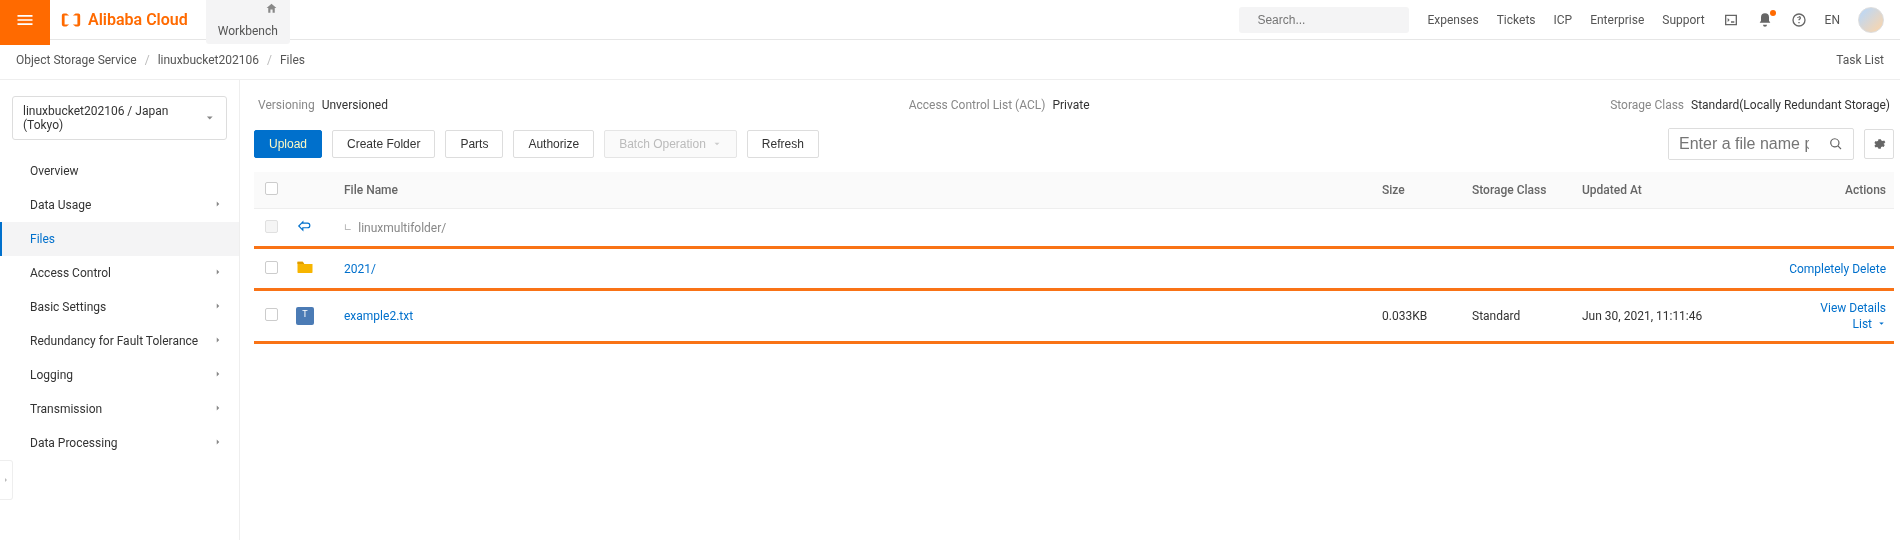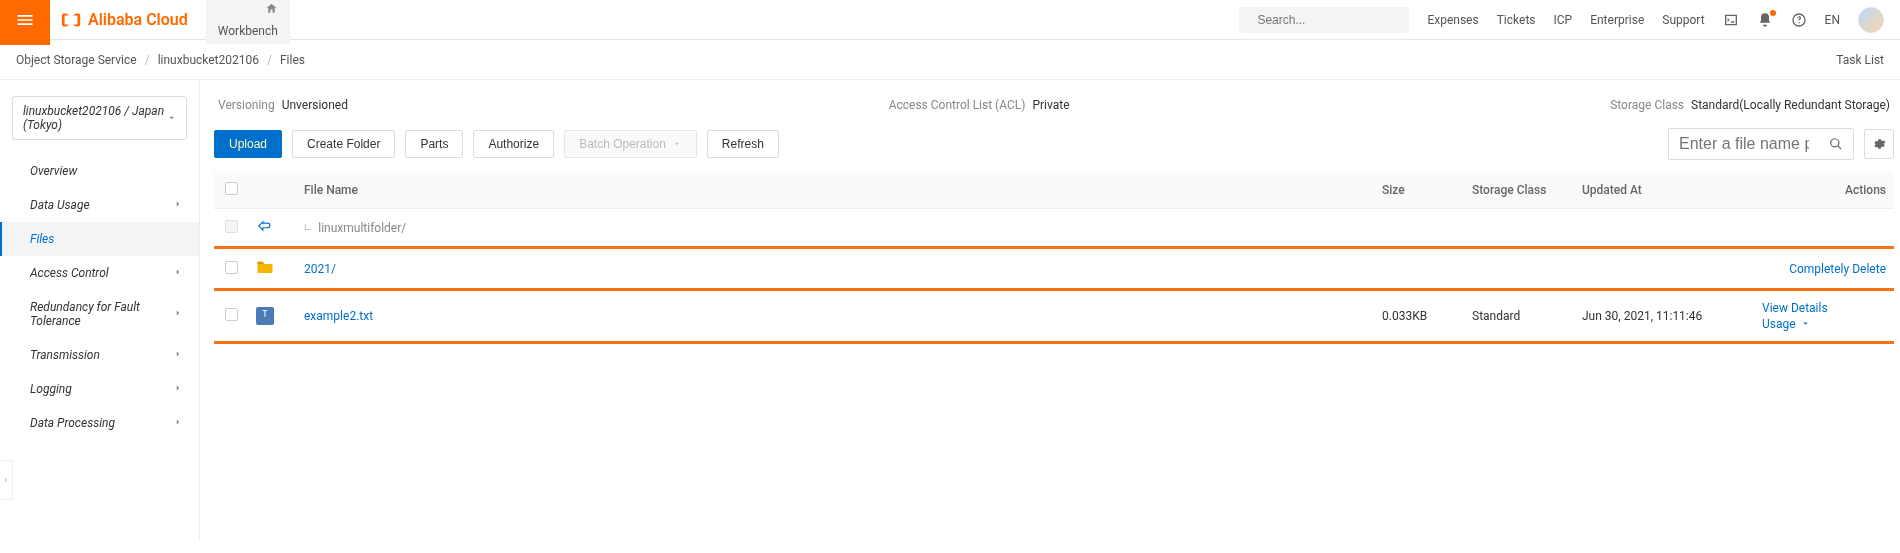--- a/index.html
+++ b/index.html
@@ -25,21 +25,21 @@
   .avatar { width: 26px; height: 26px; border-radius: 50%; background: linear-gradient(135deg,#b5d8ff,#ffd5a6); border: 1px solid #ddd; }
 
   
   .breadcrumb-row { display: flex; align-items: center; height: 40px; padding: 0 16px; border-bottom: 1px solid #eee; }
   .breadcrumb { display: flex; align-items: center; gap: 8px; color: #555; }
   .breadcrumb .sep { color: #bbb; }
   .tasklist { margin-left: auto; color: #555; cursor: pointer; }
 
   
   .main { display: flex; }
-  .sidebar { width: 200px; border-right: 1px solid #eee; padding-top: 10px; min-height: 460px; position: relative; font-style: italic; }
+  .sidebar { width: 240px; border-right: 1px solid #eee; padding-top: 10px; min-height: 460px; position: relative; }
   .bucket-select { margin: 6px 12px 14px 12px; border: 1px solid #ddd; border-radius: 3px; padding: 7px 10px; display: flex; align-items: center; justify-content: space-between; cursor: pointer; color: #333; }
   .bucket-select svg { width: 12px; height: 12px; fill: #888; }
   .nav-item { display: flex; align-items: center; justify-content: space-between; padding: 10px 16px 10px 30px; color: #333; cursor: pointer; }
   .nav-item.active { background: #f4f4f5; color: #0070cc; border-left: 2px solid #0070cc; padding-left: 28px; }
   .nav-item .chev svg { width: 10px; height: 10px; fill: #888; }
   .side-expand { position: absolute; left: -1px; top: 380px; width: 14px; height: 40px; border: 1px solid #eee; border-left: none; background: #fff; display: flex; align-items: center; justify-content: center; border-radius: 0 3px 3px 0; cursor: pointer; }
   .side-expand svg { width: 8px; height: 8px; fill: #bbb; }
 
   .content { flex: 1; padding: 12px 6px 12px 14px; }
 
@@ -71,21 +71,21 @@
   .lnk { color: #0070cc; cursor: pointer; }
   .muted { color: #888; }
   .chkbox { width: 13px; height: 13px; border: 1px solid #ccc; display: inline-block; border-radius: 2px; background: #fff; }
   .chkbox.dis { background: #f5f5f5; border-color: #e0e0e0; }
   .folder-ico svg { width: 18px; height: 16px; }
   .txt-ico { width: 18px; height: 18px; background: #4b7bb5; color: #fff; font-size: 9px; display: flex; align-items: flex-start; justify-content: center; padding-top: 2px; border-radius: 2px; }
   .back-ico svg { width: 16px; height: 14px; fill: #0070cc; }
   .path-current { color: #888; }
   .path-current::before { content: "⌊ "; color: #bbb; letter-spacing: -2px; display:none; }
   .angle { font-family: monospace; color: #bbb; margin-right: 4px; }
-  .actions-stack { display: flex; flex-direction: column; align-items: flex-start; gap: 2px; }
+  .actions-stack { display: flex; flex-direction: column; align-items: flex-end; gap: 2px; }
   .more-caret svg { width: 9px; height: 9px; fill: #0070cc; margin-left: 2px; }
 </style>
 </head>
 <body>
 
 <div class="topbar">
   <div class="hamburger">
     <svg viewBox="0 0 24 24">
         <path d="M3 6h18v2H3zM3 11h18v2H3zM3 16h18v2H3z"></path>
       </svg>
@@ -169,33 +169,39 @@
     <div class="nav-item active">
       <span>Files</span>
     </div>
     <div class="nav-item">
       <span>Access Control</span>
       <span class="chev"><svg viewBox="0 0 24 24">
             <path d="M9 6l6 6-6 6z"></path>
           </svg></span>
     </div>
     <div class="nav-item">
+      <span>Basic Settings</span>
+      <span class="chev"><svg viewBox="0 0 24 24">
+            <path d="M9 6l6 6-6 6z"></path>
+          </svg></span>
+    </div>
+    <div class="nav-item">
       <span>Redundancy for Fault Tolerance</span>
       <span class="chev"><svg viewBox="0 0 24 24">
             <path d="M9 6l6 6-6 6z"></path>
           </svg></span>
     </div>
     <div class="nav-item">
+      <span>Logging</span>
+      <span class="chev"><svg viewBox="0 0 24 24">
+            <path d="M9 6l6 6-6 6z"></path>
+          </svg></span>
+    </div>
+    <div class="nav-item">
       <span>Transmission</span>
-      <span class="chev"><svg viewBox="0 0 24 24">
-            <path d="M9 6l6 6-6 6z"></path>
-          </svg></span>
-    </div>
-    <div class="nav-item">
-      <span>Logging</span>
       <span class="chev"><svg viewBox="0 0 24 24">
             <path d="M9 6l6 6-6 6z"></path>
           </svg></span>
     </div>
     <div class="nav-item">
       <span>Data Processing</span>
       <span class="chev"><svg viewBox="0 0 24 24">
             <path d="M9 6l6 6-6 6z"></path>
           </svg></span>
     </div>
@@ -304,21 +310,21 @@
             <span class="txt-ico">T</span>
           </td>
           <td><span class="lnk">example2.txt</span></td>
           <td>0.033KB</td>
           <td>Standard</td>
           <td>Jun 30, 2021, 11:11:46</td>
           <td class="actions">
             <div class="actions-stack">
               <span class="lnk">View Details</span>
               <span class="lnk">
-                <span>Usage</span>
+                <span>List</span>
                 <span class="more-caret"><svg viewBox="0 0 24 24">
                       <path d="M6 9l6 6 6-6z"></path>
                     </svg></span>
               </span>
             </div>
           </td>
         </tr>
       </tbody>
     </table>
 

